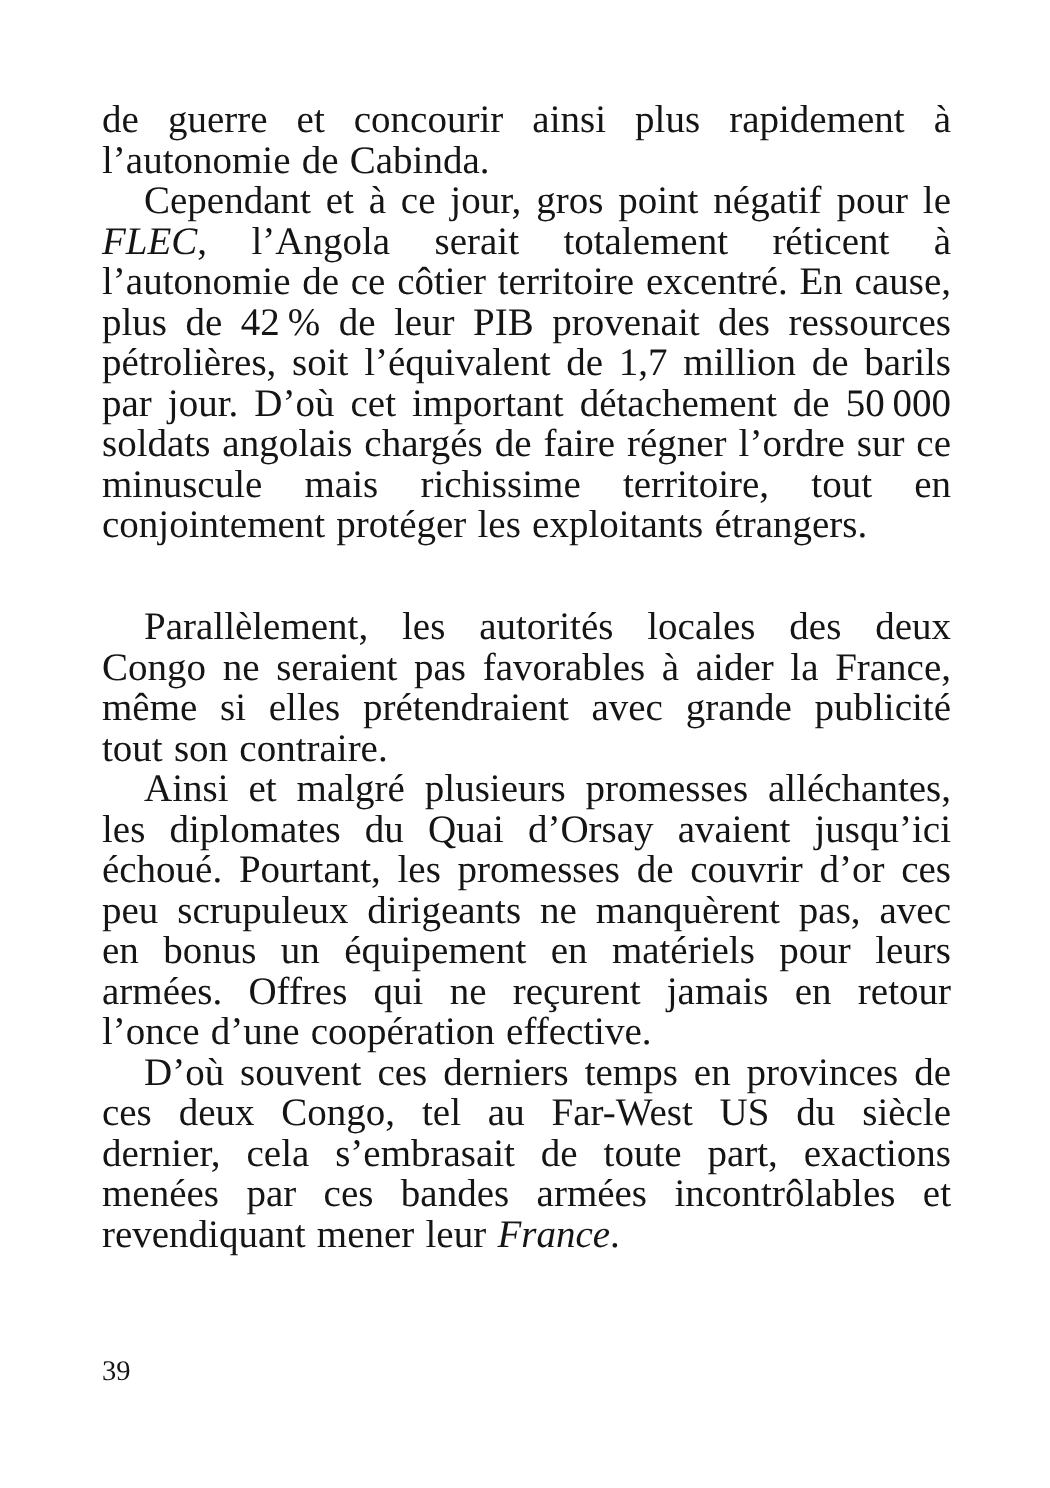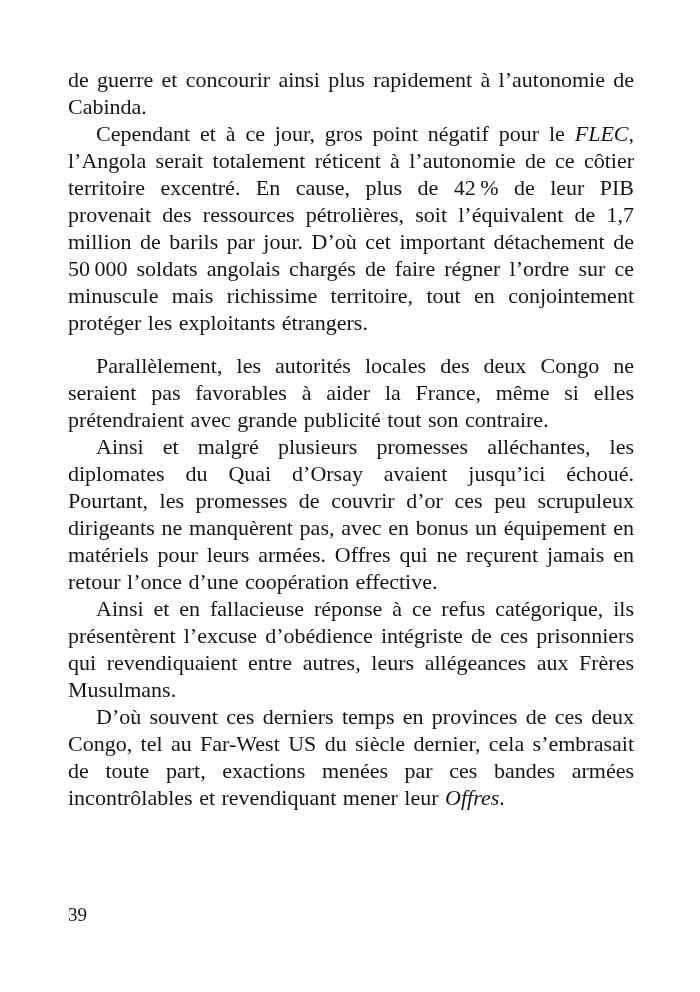--- a/index.html
+++ b/index.html
@@ -17,31 +17,31 @@
     overflow: hidden;
   }
   .text-block {
     position: absolute;
     left: 68px;
     right: 66px;
     top: 66px;
   }
   .text-block p {
     margin: 0;
-    font-size: 22px;
+    font-size: 26px;
     line-height: 27px;
     text-align: justify;
     text-justify: inter-word;
     word-spacing: 1px;
   }
   .text-block p.indent {
     text-indent: 28px;
   }
   .text-block p.space-before {
-    margin-top: 16px;
+    margin-top: 41px;
   }
   .text-block em {
     font-style: italic;
   }
   .page-number {
     position: absolute;
     left: 68px;
     top: 901px;
     font-size: 19px;
     line-height: 27px;
@@ -49,17 +49,16 @@
 </style>
 </head>
 <body>
 
 <div class="book-page">
   <div class="text-block" id="text-block">
       <p class=""><span>de guerre et concourir ainsi plus rapidement à l’autonomie de Cabinda.</span></p>
       <p class="indent"><span>Cependant et à ce jour, gros point négatif pour le </span><em>FLEC</em><span>, l’Angola serait totalement réticent à l’autonomie de ce côtier territoire excentré. En cause, plus de 42 % de leur PIB provenait des ressources pétrolières, soit l’équivalent de 1,7 million de barils par jour. D’où cet important détachement de 50 000 soldats angolais chargés de faire régner l’ordre sur ce minuscule mais richissime territoire, tout en conjointement protéger les exploitants étrangers.</span></p>
       <p class="indent space-before"><span>Parallèlement, les autorités locales des deux Congo ne seraient pas favorables à aider la France, même si elles prétendraient avec grande publicité tout son contraire.</span></p>
       <p class="indent"><span>Ainsi et malgré plusieurs promesses alléchantes, les diplomates du Quai d’Orsay avaient jusqu’ici échoué. Pourtant, les promesses de couvrir d’or ces peu scrupuleux dirigeants ne manquèrent pas, avec en bonus un équipement en matériels pour leurs armées. Offres qui ne reçurent jamais en retour l’once d’une coopération effective.</span></p>
-      <p class="indent"><span>Ainsi et en fallacieuse réponse à ce refus catégorique, ils présentèrent l’excuse d’obédience intégriste de ces prisonniers qui revendiquaient entre autres, leurs allégeances aux Frères Musulmans.</span></p>
-      <p class="indent"><span>D’où souvent ces derniers temps en provinces de ces deux Congo, tel au Far-West US du siècle dernier, cela s’embrasait de toute part, exactions menées par ces bandes armées incontrôlables et revendiquant mener leur </span><em>Offres</em><span>.</span></p>
+      <p class="indent"><span>D’où souvent ces derniers temps en provinces de ces deux Congo, tel au Far-West US du siècle dernier, cela s’embrasait de toute part, exactions menées par ces bandes armées incontrôlables et revendiquant mener leur </span><em>France</em><span>.</span></p>
     </div>
   <div class="page-number">39</div>
 </div>
 
 </body></html>

